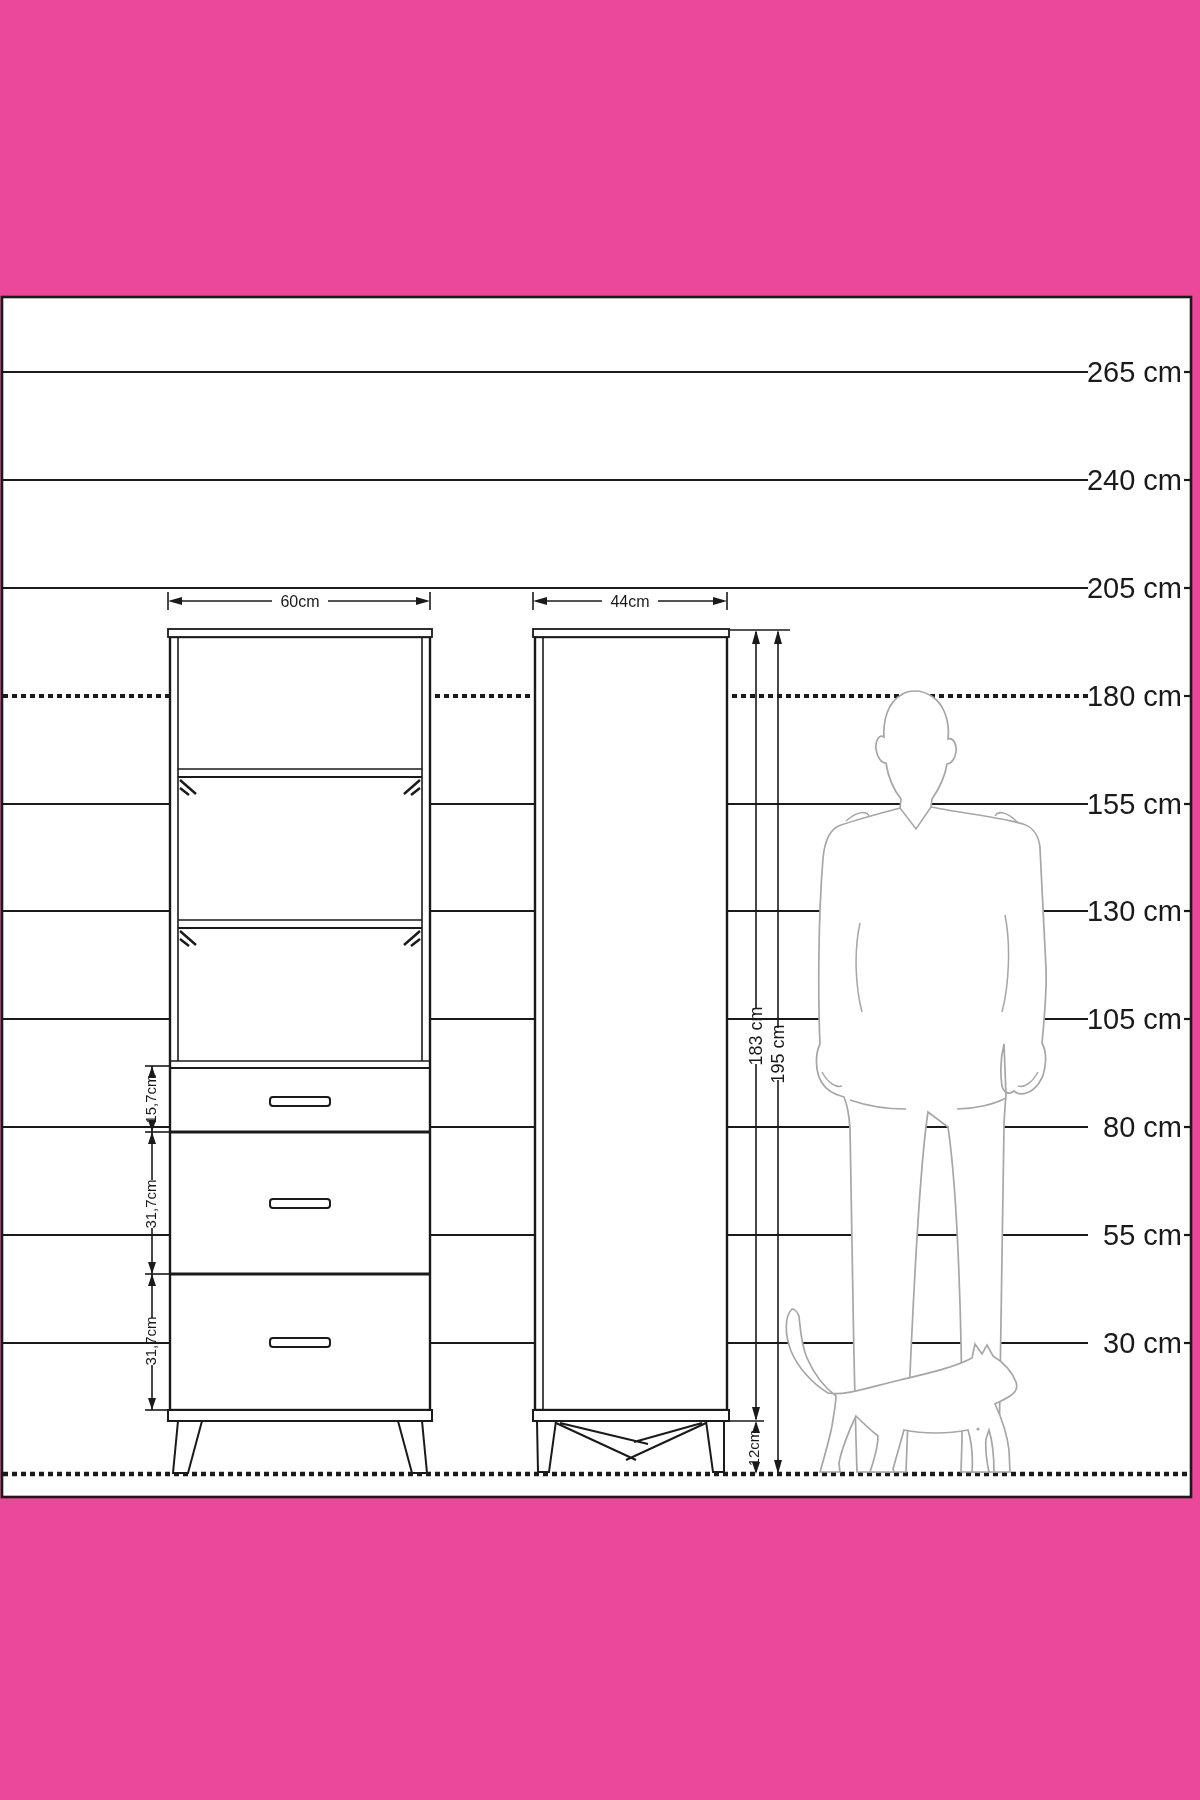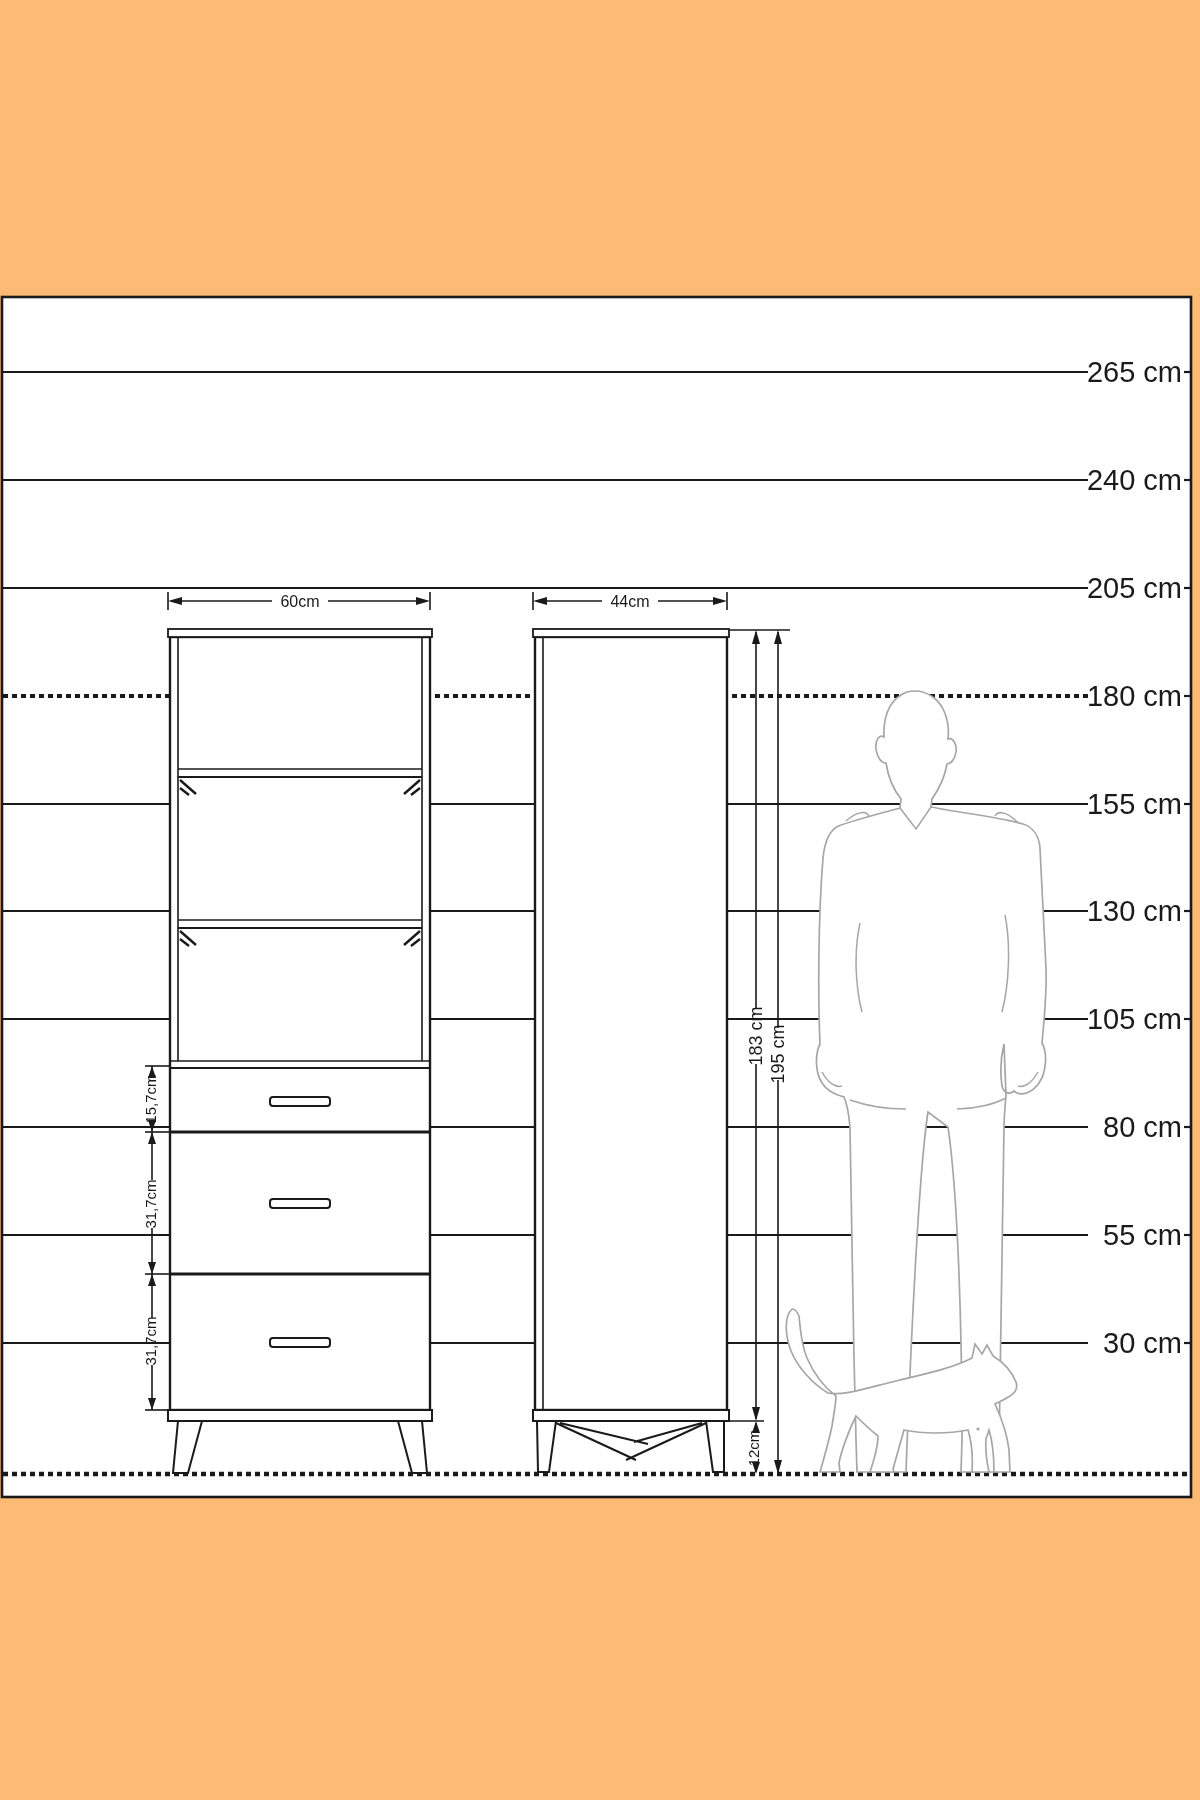--- a/index.html
+++ b/index.html
@@ -1,16 +1,16 @@
 <!DOCTYPE html>
 <html><head>
 <meta charset="utf-8">
 <style>
   html,body{margin:0;padding:0;background:#ffffff;}
-  .stage{position:relative;width:1200px;height:1800px;background:#fdba74;overflow:hidden;}
+  .stage{position:relative;width:1200px;height:1800px;background:#ec4899;overflow:hidden;}
   svg{display:block;}
   text{font-family:"Liberation Sans","DejaVu Sans",sans-serif;fill:#1a1a1a;}
   .scale-label{font-size:29px;}
   .width-label{font-size:16px;}
   .small-dim-label{font-size:15px;}
   .height-dim-label{font-size:18px;}
   .thinline{stroke:#1a1a1a;stroke-width:1.6;fill:none;}
   .midline{stroke:#1a1a1a;stroke-width:2.2;fill:none;}
   .silhouette{stroke:#a6a6a6;stroke-width:1.7;fill:#ffffff;}
   .sil-detail{stroke:#a6a6a6;stroke-width:1.5;fill:none;}

